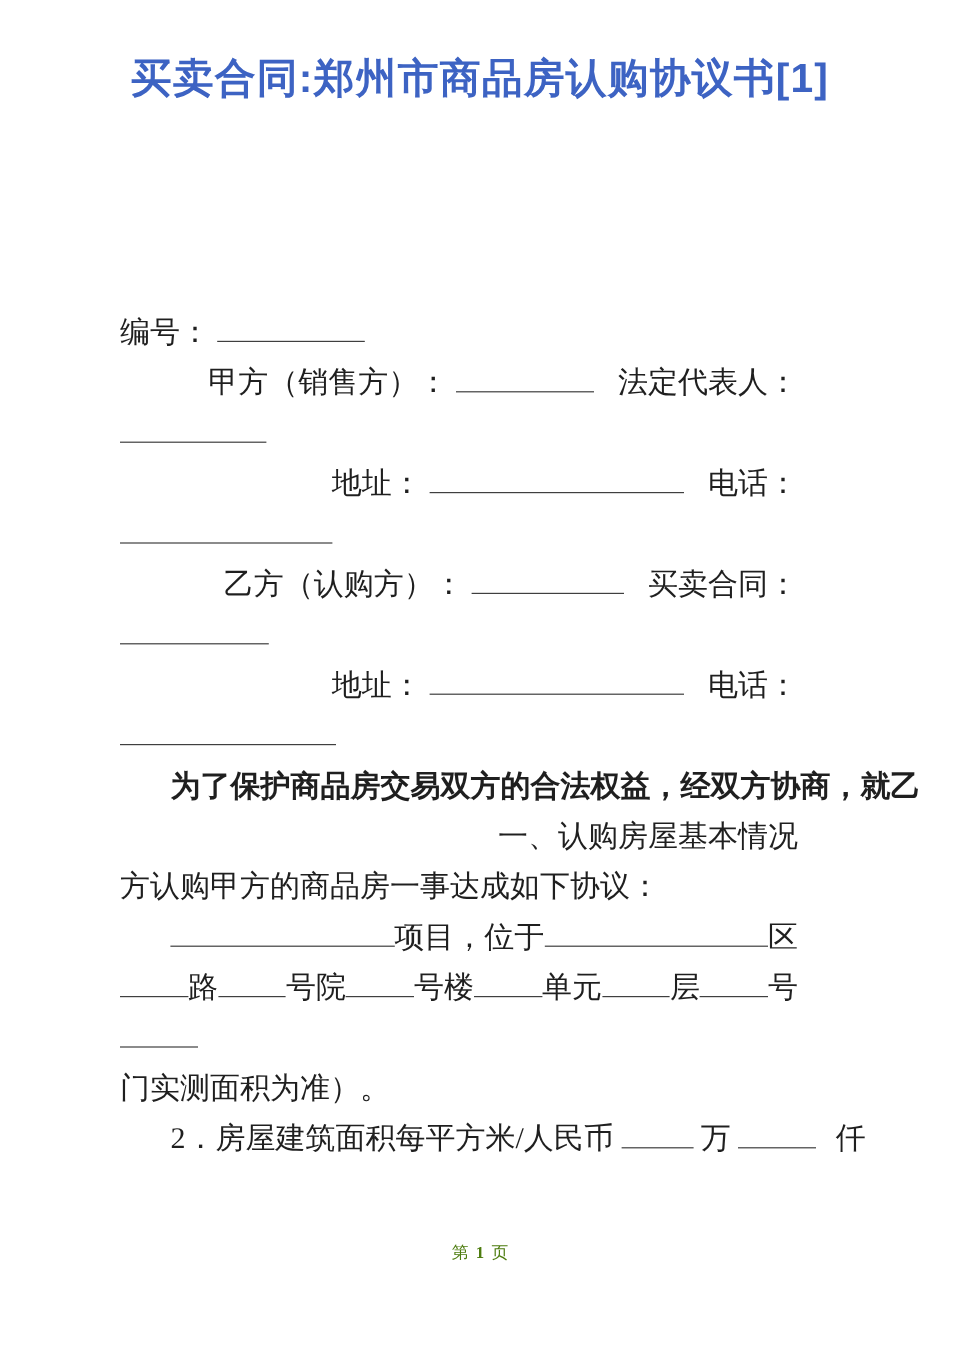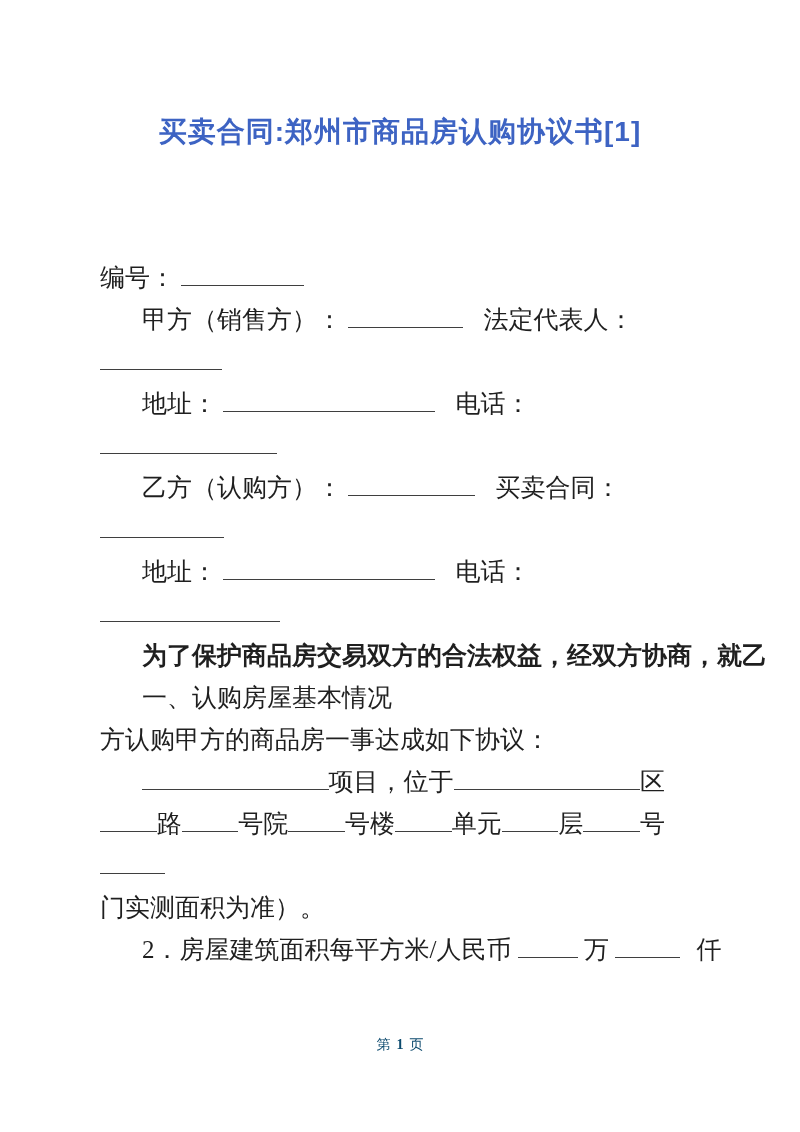--- a/index.html
+++ b/index.html
@@ -6,43 +6,43 @@
   .page {
     position: relative;
     width: 800px;
     height: 1132px;
     background: #ffffff;
     overflow: hidden;
     font-family: "Liberation Serif", "DejaVu Serif", serif;
     color: #1f1f1f;
   }
   .title {
-    padding-top: 117px;
+    padding-top: 51px;
     text-align: center;
     font-family: "Liberation Sans", "DejaVu Sans", sans-serif;
     font-weight: bold;
-    font-size: 28px;
+    font-size: 34px;
     line-height: 30px;
     color: #3d63c3;
     letter-spacing: 1px;
     white-space: nowrap;
   }
   .body {
     position: absolute;
     top: 257px;
     left: 100px;
     width: 565px;
     font-size: 25px;
   }
   .ln {
     height: 42px;
     line-height: 42px;
     white-space: nowrap;
   }
-  .ind { padding-left: 42px; }
+  .ind { padding-left: 42px; text-align: right; }
   .just { text-align: justify; text-align-last: justify; font-weight: bold; }
   
   .blank {
     display: inline-block;
     height: 0;
     border-bottom: 1px solid #3f3f3f;
   }
   .flexln {
     display: flex;
     align-items: baseline;
@@ -59,21 +59,21 @@
   .w124 { width: 124px; } .w180 { width: 180px; } .w110 { width: 110px; }
   .w65  { width: 65px;  } .w60  { width: 60px;  }
   .footer {
     position: absolute;
     top: 1036px;
     left: 0;
     width: 800px;
     text-align: center;
     font-size: 14px;
     line-height: 18px;
-    color: #0c4a6e;
+    color: #4d7c0f;
   }
   .footer .num { font-weight: bold; margin: 0 6px; }
 </style>
 </head>
 <body>
 
 <div class="page">
 
   <div class="title" style="color: rgb(61, 99, 195);">买卖合同:郑州市商品房认购协议书[1]</div>
 

